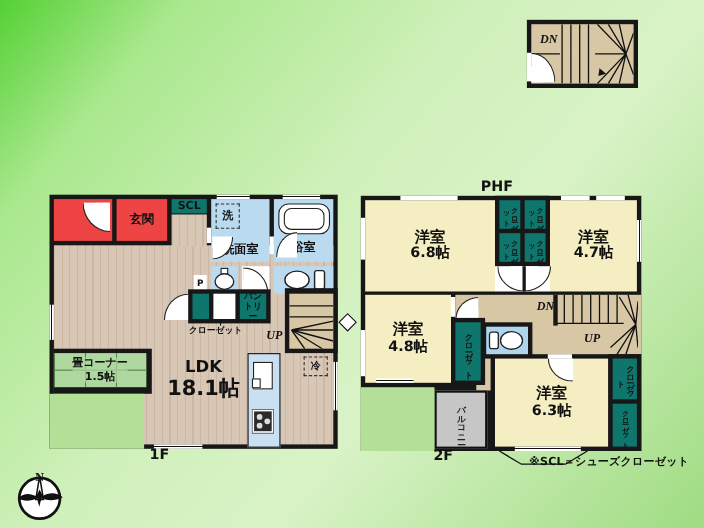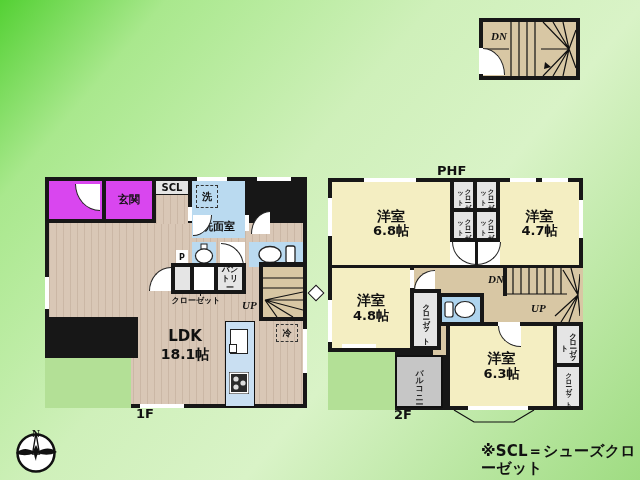--- a/index.html
+++ b/index.html
@@ -7,23 +7,23 @@
     font-family:"DejaVu Sans",sans-serif;
     background:linear-gradient(130deg,#54d134 0%,#a9e88d 16%,#cff0ba 42%,#d9f3c7 62%,#9fdc82 100%);}
   .abs{position:absolute}
   .plan{position:absolute;background:#171717}
   .r{position:absolute}
   .ctr{display:flex;align-items:center;justify-content:center;text-align:center}
   .jl{font-weight:bold;color:#111;line-height:1.15}
   .wood{background-color:#d9c7b6;background-image:repeating-linear-gradient(90deg,rgba(118,88,66,.14) 0 1px,transparent 1px 7px)}
   .tan{background:#d8c7a4}
   .yellow{background:#f4eec2}
-  .gold{background:#d946ef}
+  .gold{background:#ef4444}
   .blue{background:#badaf0}
-  .pink{background:#e5e5e5}
+  .pink{background:#0f766e}
   .gray{background:#c6c6c6}
   .winh{position:absolute;height:4px;background:linear-gradient(#fff 0 40%,#111 40% 60%,#fff 60% 100%)}
   .winv{position:absolute;width:4px;background:linear-gradient(90deg,#fff 0 40%,#111 40% 60%,#fff 60% 100%)}
   .arc{position:absolute;background:#fff}
   .aTL{border-top-left-radius:100%;border-top:1.5px solid #222;border-left:1.5px solid #222}
   .aTR{border-top-right-radius:100%;border-top:1.5px solid #222;border-right:1.5px solid #222}
   .aBL{border-bottom-left-radius:100%;border-bottom:1.5px solid #222;border-left:1.5px solid #222}
   .aBR{border-bottom-right-radius:100%;border-bottom:1.5px solid #222;border-right:1.5px solid #222}
   .vt1{writing-mode:vertical-rl;text-orientation:upright}
   .vt2{writing-mode:vertical-rl;text-orientation:upright}
@@ -74,20 +74,26 @@
 
     <div class="r blue" style="left:147px;top:4px;width:53px;height:57px">
       <div class="abs dashbox ctr jl" style="left:4px;top:4px;width:20px;height:21px;font-size:10px">
         <span>洗</span>
       </div>
       <div class="abs ctr jl" style="left:0;bottom:4px;width:100%;font-size:11px">洗面室</div>
     </div>
     <div class="winv" style="left:143px;top:30px;height:14px;background:#fff"></div>
     <div class="arc aBR" style="left:148px;top:38px;width:18px;height:20px"></div>
 
+    <div class="r blue" style="left:204px;top:4px;width:54px;height:57px">
+      <div class="abs" style="left:4px;top:4px;width:45px;height:26px;background:#fff;border:1.5px solid #222;border-radius:9px">
+        <div class="abs" style="left:4px;top:3px;right:4px;bottom:3px;border:1px solid #222;border-radius:7px"></div>
+      </div>
+      <div class="abs ctr jl" style="left:0;bottom:6px;width:100%;font-size:11px">浴室</div>
+    </div>
     <div class="winv" style="left:200px;top:38px;height:16px;background:#fff"></div>
     <div class="arc aTL" style="left:206px;top:34px;width:18px;height:22px"></div>
 
     <div class="r blue" style="left:204px;top:65px;width:54px;height:25px">
       <svg width="54" height="25">
         <rect x="37" y="4" width="9" height="17" rx="2" fill="#fff" stroke="#222" stroke-width="1.3"></rect>
         <ellipse cx="21" cy="12.5" rx="11" ry="8" fill="#fff" stroke="#222" stroke-width="1.3"></ellipse>
       </svg>
     </div>
 
@@ -135,25 +141,31 @@
       <svg class="abs" style="left:3px;top:50px" width="20" height="22">
         <rect x="0" y="0" width="20" height="22" fill="#fff" stroke="#111"></rect>
         <rect x="2" y="2" width="16" height="18" fill="#2b2b2b"></rect>
         <circle cx="7" cy="7" r="2.6" fill="#ddd"></circle>
           <circle cx="7" cy="15" r="2.6" fill="#ddd"></circle>
           <circle cx="14" cy="11" r="2.6" fill="#ddd"></circle>
       </svg>
     </div>
 
     <div class="r" style="left:4px;top:140px;width:89px;height:41px;background:#171717"></div>
+    <div class="r tatami ctr" style="left:4px;top:144px;width:84px;height:31px">
+      <div class="jl" style="font-size:10px;background:rgba(174,216,159,.7)">
+        <div>畳コーナー</div>
+        <div>1.5帖</div>
+      </div>
+    </div>
 
     <div class="r ctr jl" style="left:95px;top:148px;width:90px;height:40px">
       <div>
         <div style="font-size:15px">LDK</div>
-        <div style="font-size:14px">18.1帖</div>
+        <div style="font-size:19px">18.1帖</div>
       </div>
     </div>
 
     <div class="r" style="left:0;top:181px;width:86px;height:50px;background:#b3e096"></div>
 
     <div class="winh" style="left:152px;top:0;width:30px"></div>
     <div class="winh" style="left:212px;top:0;width:34px"></div>
     <div class="winh" style="left:95px;top:227px;width:44px"></div>
     <div class="winv" style="left:0;top:100px;height:32px"></div>
     <div class="winv" style="left:258px;top:152px;height:44px"></div>
@@ -259,21 +271,21 @@
     <div class="winv" style="left:251px;top:22px;height:38px"></div>
     <div class="winh" style="left:14px;top:166px;width:34px"></div>
     <div class="winh" style="left:140px;top:228px;width:60px"></div>
   </div>
   <div class="abs floorlbl" style="left:394px;top:407px">2F</div>
 
   <svg class="abs" style="left:452px;top:409px" width="85" height="18">
     <path d="M2,1L22,13H62L82,1" stroke="#111" stroke-width="1.2" fill="none"></path>
   </svg>
 
-  <div class="abs jl" style="left:481px;top:443px;font-size:15px;letter-spacing:.2px">※SCL＝シューズクローゼット</div>
+  <div class="abs jl" style="left:481px;top:415px;font-size:10px;letter-spacing:.2px">※SCL＝シューズクローゼット</div>
 
   <svg class="abs" style="left:12px;top:424px" width="50" height="54">
     <circle cx="24" cy="29" r="18.5" fill="#fff" stroke="#111" stroke-width="2.5"></circle>
     <polygon points="24,9 20.5,30 27.5,30" fill="#fff" stroke="#111" stroke-width="1.4"></polygon>
     <path d="M4,29 C11,23 16,25 21,27 C22,25 23,23 24,21 C25,23 26,25 27,27 C32,24 39,23 45,28 C37,32 31,31 26,29 C25,32 24,34 24,37 C23,34 22,32 22,29 C16,32 9,32 4,29 Z" fill="#111"></path>
     <text x="24" y="13" text-anchor="middle" font-size="11" font-weight="bold" fill="#111" font-family="Liberation Serif, serif">N</text>
   </svg>
 
 </div>
 

